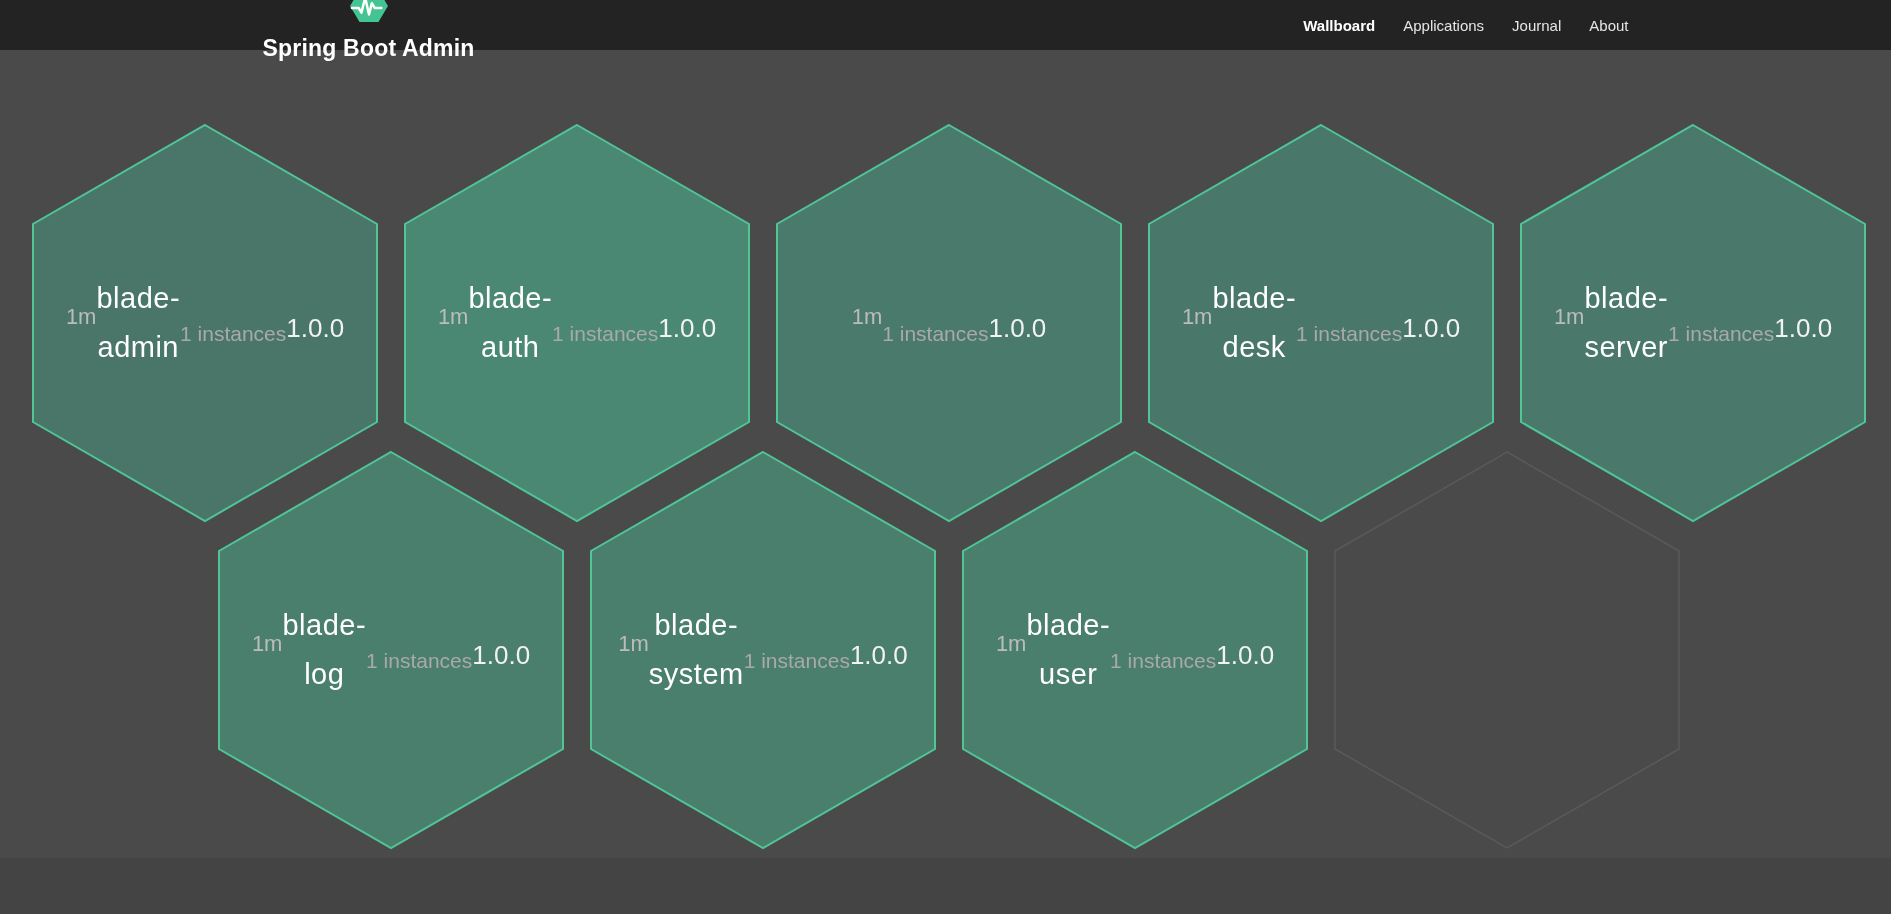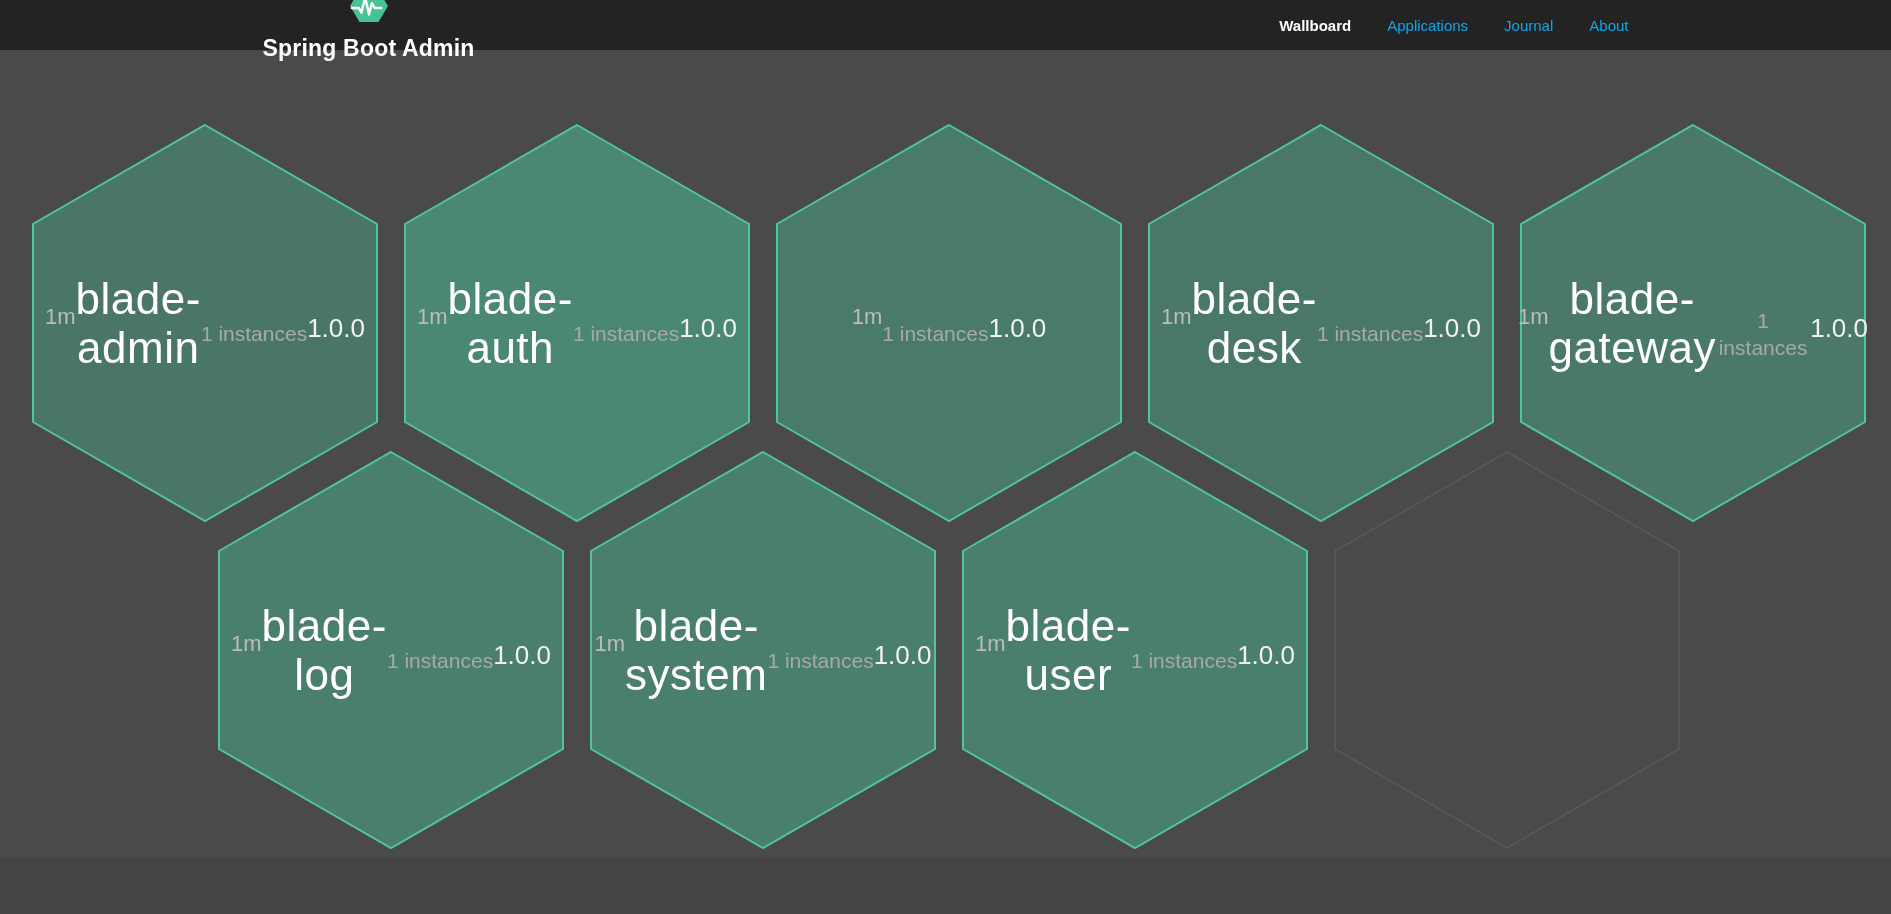--- a/index.html
+++ b/index.html
@@ -13,35 +13,35 @@
   .navbar{
     position:absolute;top:0;left:0;width:100%;height:50px;
     background:#232323;z-index:50;
   }
   .navbar-inner{
     width:1366px;margin:0 auto;height:100%;
     display:flex;align-items:center;justify-content:space-between;
   }
   .brand{display:flex;align-items:center;gap:11px;cursor:pointer;text-decoration:none;flex-direction:column;}
   .brand-title{color:#ffffff;font-size:23px;font-weight:700;letter-spacing:.2px;}
-  .nav-links{display:flex;align-items:center;gap:36px;}
-  .nav-link{font-size:15px;color:#0ea5e9;cursor:pointer;text-decoration:none;}
+  .nav-links{display:flex;align-items:center;gap:28px;}
+  .nav-link{font-size:15px;color:#e5e5e5;cursor:pointer;text-decoration:none;}
   .nav-link.active{color:#ffffff;font-weight:700;}
   
   .wallboard{position:absolute;top:50px;left:0;width:1891px;height:808px;}
   .hex{position:absolute;width:350px;height:400px;cursor:pointer;}
   .hex.empty{cursor:default;}
   .hex-svg{position:absolute;top:0;left:0;}
   .hex-content{
     position:absolute;top:0;left:0;width:100%;height:100%;
     display:flex;align-items:center;justify-content:center;
     text-align:center;pointer-events:none;
   }
   .uptime{font-size:22px;color:#bcbcbc;margin-bottom:13px;line-height:26px;}
-  .app-name{font-size:44px;font-weight:400;color:#ffffff;line-height:49px;letter-spacing:.5px;}
+  .app-name{font-size:29px;font-weight:400;color:#ffffff;line-height:49px;letter-spacing:.5px;}
   .instances{font-size:21px;color:#a9a9a9;margin-top:21px;line-height:27px;}
   .version{font-size:26px;color:#f2f2f2;margin-top:10px;line-height:30px;}
   
   .bottom-strip{position:absolute;left:0;bottom:0;width:100%;height:56px;background:#444444;}
 </style>
 </head>
 <body style="background: rgb(74, 74, 74);">
 
 <header class="navbar" style="background: rgb(35, 35, 35);">
   <div class="navbar-inner">
@@ -116,21 +116,21 @@
         </div>
       </div>
       <div class="hex" style="left: 1518px; top: 73px;">
         <svg class="hex-svg" width="350" height="400" viewBox="0 0 350 400">
           <polygon points="175,2 347,101 347,299 175,398 3,299 3,101" fill="#4a796b" stroke="#50c596" stroke-width="2"></polygon>
         </svg>
         <div class="hex-content">
           <div class="uptime">1m</div>
           <div class="app-name">
             <div>blade-</div>
-            <div>gateway</div>
+            <div>server</div>
           </div>
           <div class="instances">1 instances</div>
           <div class="version">1.0.0</div>
         </div>
       </div>
       <div class="hex" style="left: 216px; top: 400px;">
         <svg class="hex-svg" width="350" height="400" viewBox="0 0 350 400">
           <polygon points="175,2 347,101 347,299 175,398 3,299 3,101" fill="#4a7e6d" stroke="#50c596" stroke-width="2"></polygon>
         </svg>
         <div class="hex-content">

